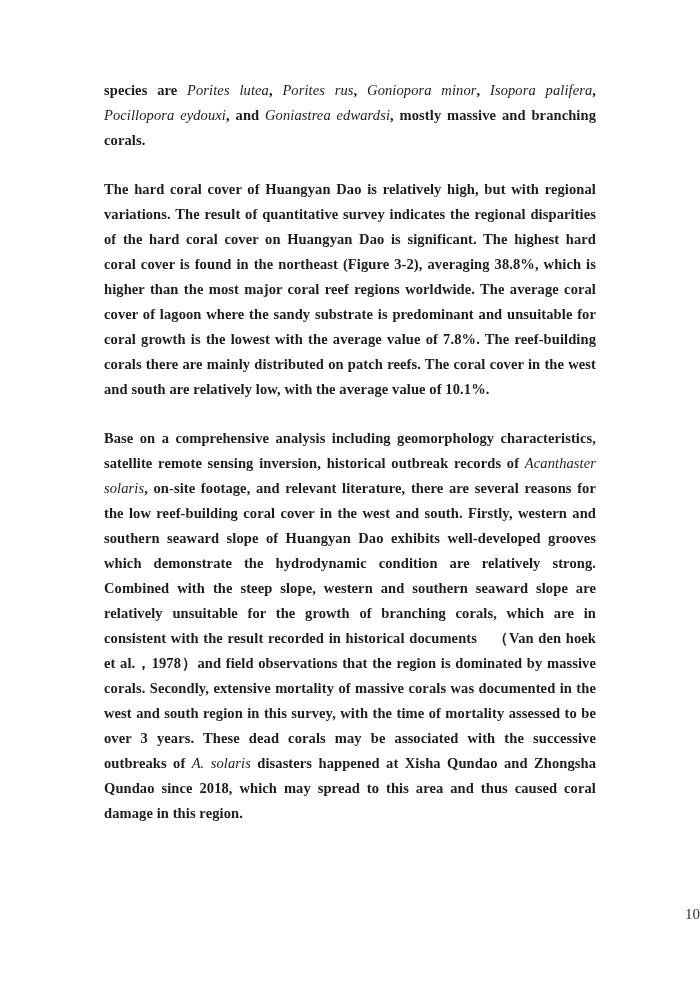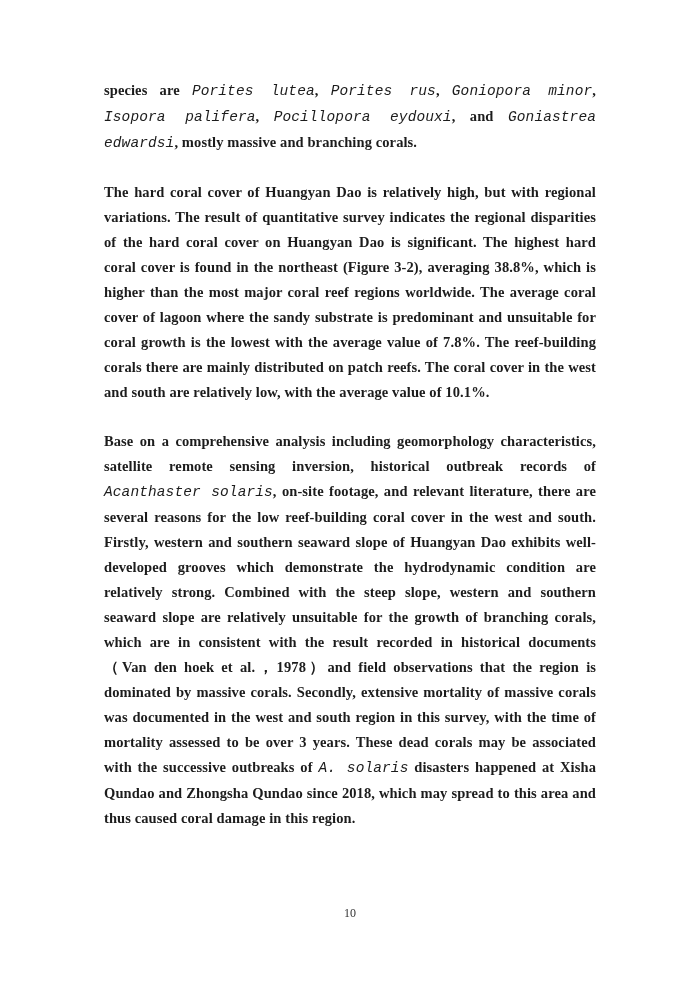--- a/index.html
+++ b/index.html
@@ -30,29 +30,29 @@
   }
   .content p {
     margin: 0 0 24px 0;
     font-size: 14.5px;
     line-height: 25px;
     text-align: justify;
     text-justify: inter-word;
     letter-spacing: 0.1px;
   }
   .run-normal { font-style: normal; font-weight: bold; }
-  .run-italic { font-style: italic; font-weight: normal; font-family: Liberation Mono, monospace; }
+  .run-italic { font-style: italic; font-weight: normal; }
   .run-bold   { font-style: normal; font-weight: bold; }
   .page-number {
     position: absolute;
     left: 0;
     right: 0;
     top: 906px;
-    text-align: center;
-    font-size: 12px;
+    text-align: right;
+    font-size: 15px;
     color: #333333;
   }
 </style>
 </head>
 <body>
 
 <div class="page">
   <div class="content">
 
   <p><span class="run-normal">species are </span><span class="run-italic">Porites lutea</span><span class="run-normal">, </span><span class="run-italic">Porites rus</span><span class="run-normal">, </span><span class="run-italic">Goniopora minor</span><span class="run-normal">, </span><span class="run-italic">Isopora palifera</span><span class="run-normal">, </span><span class="run-italic">Pocillopora eydouxi</span><span class="run-normal">, and </span><span class="run-italic">Goniastrea edwardsi</span><span class="run-normal">, mostly massive and branching corals.</span></p>

